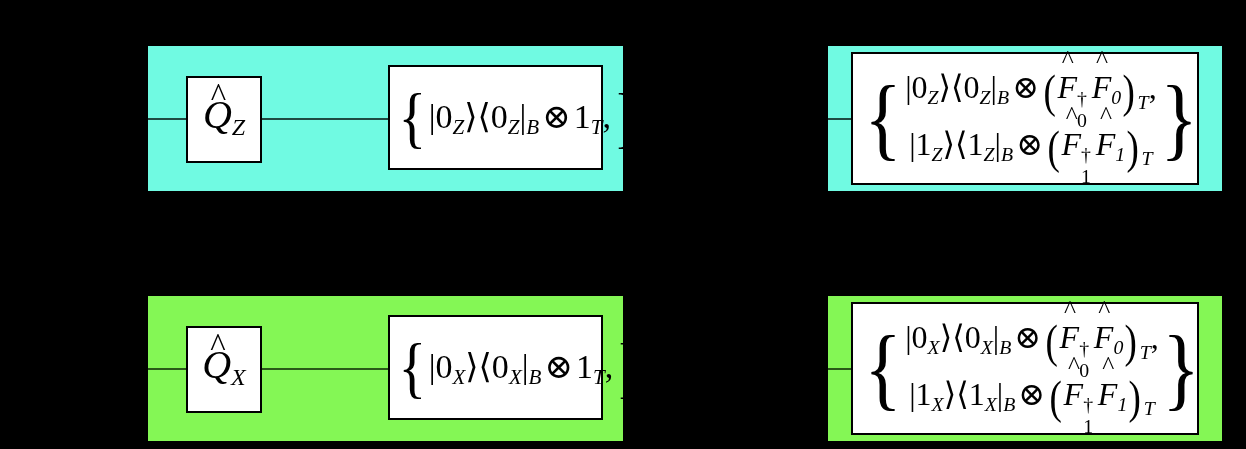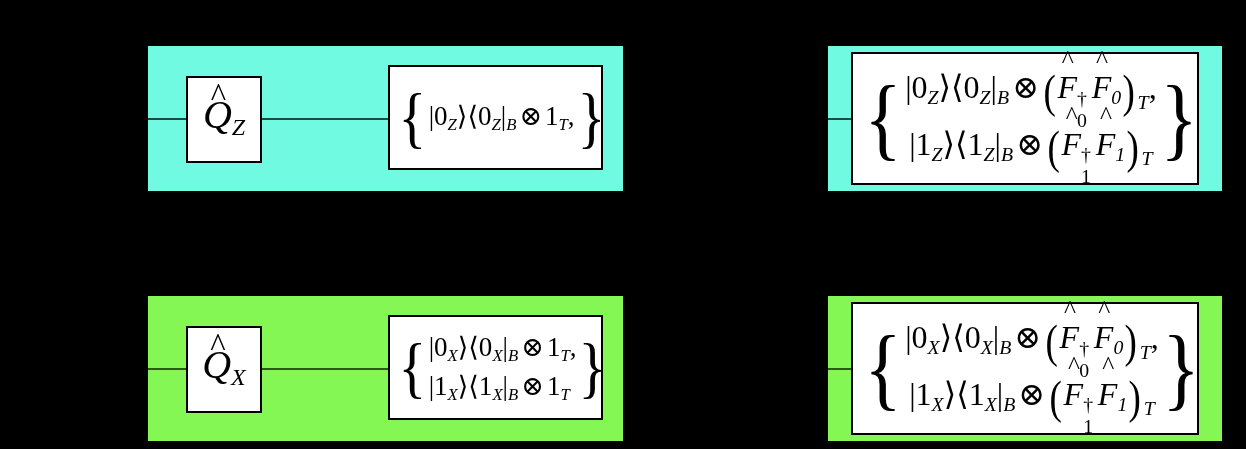--- a/index.html
+++ b/index.html
@@ -133,21 +133,21 @@
     transform: scaleX(0.85);
   }
   .formula-box.big .brace { font-size: 92px; line-height: 0.70; }
 
   .rows {
     display: flex;
     flex-direction: column;
     justify-content: center;
   }
   .rows .line {
-    font-size: 27px;
+    font-size: 34px;
     line-height: 1.35;
     white-space: nowrap;
   }
   .formula-box.big .rows .line { font-size: 32px; line-height: 1.6; }
   .formula-box.big .rows .line.indent { text-align: center; }
 
   
   .ket, .bra { font-style: normal; }
   .sb {
     font-size: 0.62em;
@@ -256,21 +256,20 @@
 
       <div class="gate">
         <span class="gate-label"><span class="hatted"><span class="hat">^</span><span>Q</span></span><span class="sub">X</span></span>
       </div>
 
       <div class="formula-box small">
         <div class="set">
           <span class="brace">{</span>
           <span class="rows">
             <span class="line"><span class="ket">|0</span><span class="sb">X</span><span class="ket">⟩</span><span class="bra">⟨0</span><span class="sb">X</span><span class="bra">|</span><span class="sb">B</span><span class="otimes">⊗</span><span class="one">1</span><span class="sb">T</span><span class="comma">,</span></span>
-            <span class="line"><span class="ket">|1</span><span class="sb">X</span><span class="ket">⟩</span><span class="bra">⟨1</span><span class="sb">X</span><span class="bra">|</span><span class="sb">B</span><span class="otimes">⊗</span><span class="one">1</span><span class="sb">T</span></span>
           </span>
           <span class="brace">}</span>
         </div>
       </div>
     </div>
 
     <div class="panel right" style="background: rgb(132, 247, 85);">
       <div class="wire wire-stub" style="top: 72px; background: rgb(42, 90, 24);"></div>
 
       <div class="formula-box big">

